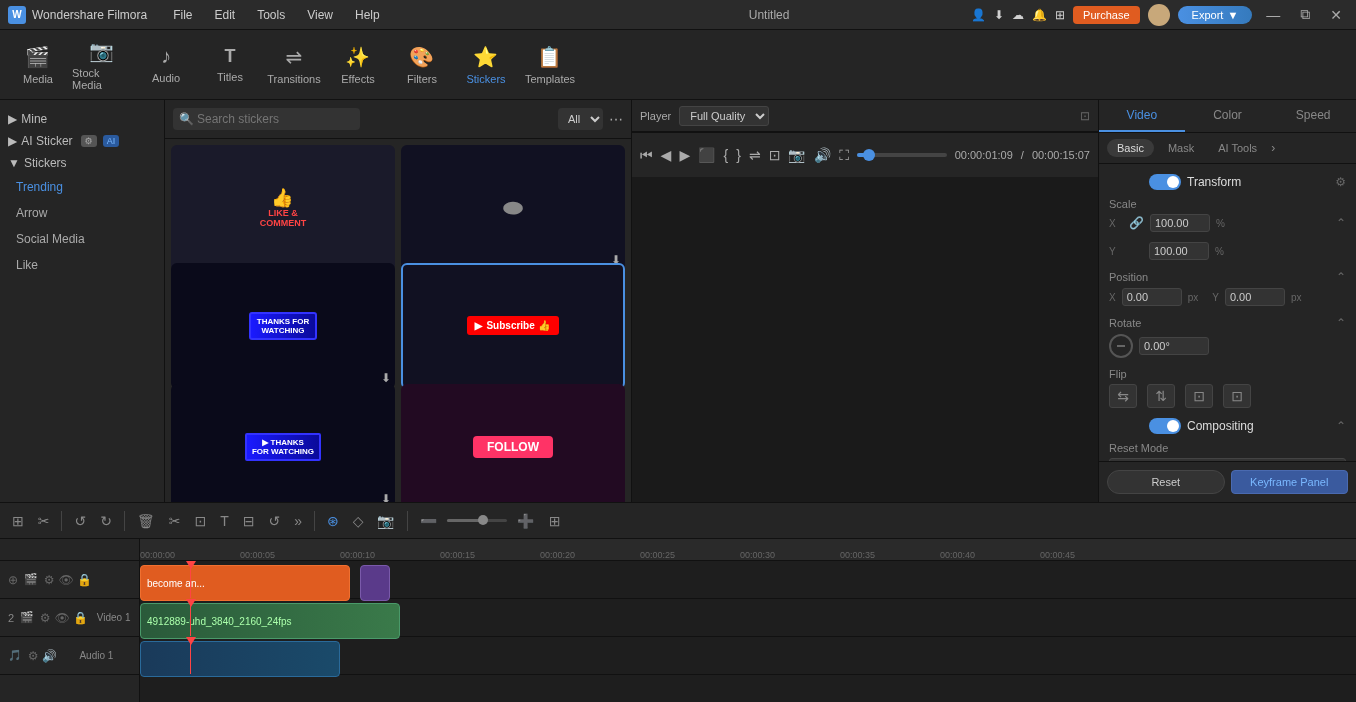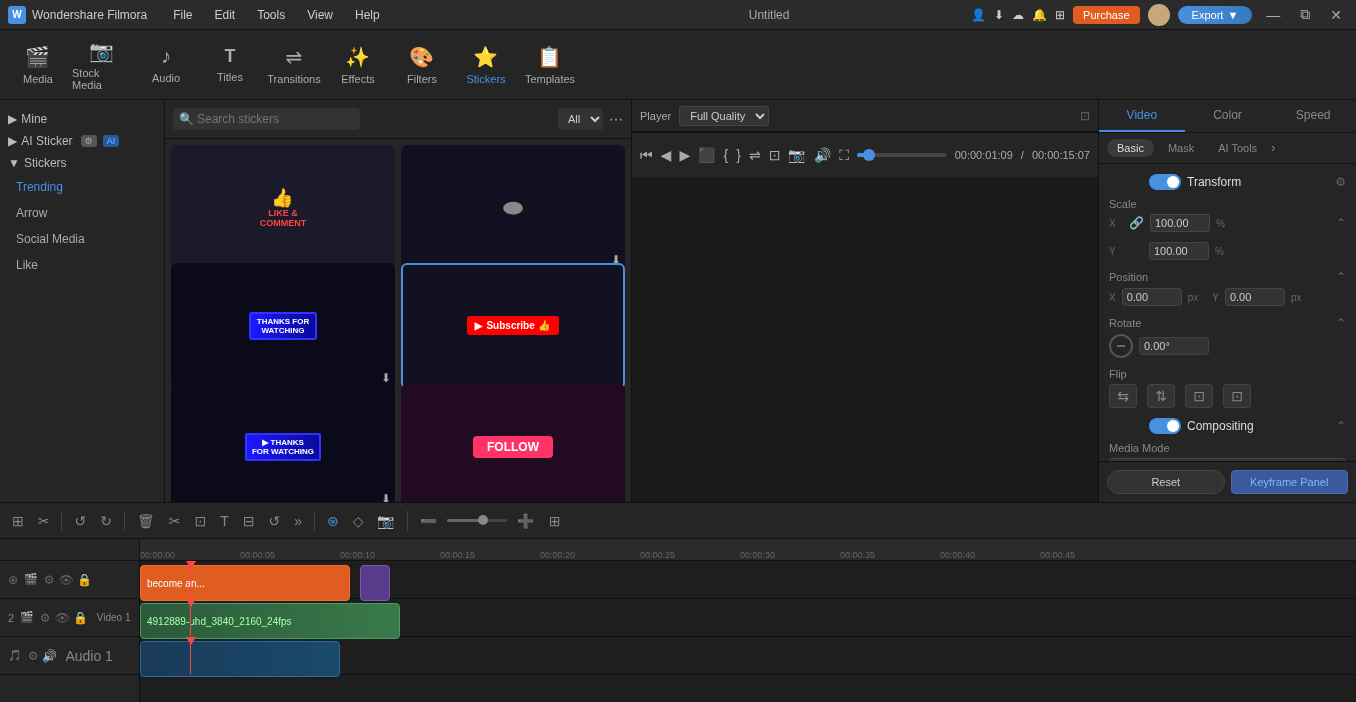--- a/index.html
+++ b/index.html
@@ -764,21 +764,21 @@
       </div>
 
       <div class="prop-row section-title">
         <div class="toggle-switch"></div>
         <span class="section-title-text">Compositing</span>
         <span style="margin-left:auto; color:#666; font-size:12px;">⌃</span>
       </div>
 
       <div style="margin-bottom:8px;">
         <div class="prop-row" style="margin-bottom:4px;">
-          <span class="prop-label">Media Mode</span>
+          <span class="prop-label">Reset Mode</span>
         </div>
         <select class="blend-select">
           <option>Normal</option>
           <option>Multiply</option>
           <option>Screen</option>
           <option>Overlay</option>
         </select>
       </div>
 
     </div>
@@ -844,21 +844,21 @@
         </div>
         <span style="font-size:10px;color:#888;margin-left:2px;">Video 1</span>
       </div>
 
       <div class="tl-track-label">
         <span style="font-size:11px;">🎵</span>
         <div class="tl-track-icons">
           <span class="tl-icon">⚙</span>
           <span class="tl-icon">🔊</span>
         </div>
-        <span style="font-size:14px;color:#888;margin-left:2px;">Audio 1</span>
+        <span style="font-size:10px;color:#888;margin-left:16px;">Audio 1</span>
       </div>
     </div>
 
     <div class="timeline-tracks">
 
       <div class="tl-ruler">
         <div class="tl-ruler-tick" style="left:0px;">00:00:00</div>
         <div class="tl-ruler-tick" style="left:100px;">00:00:05</div>
         <div class="tl-ruler-tick" style="left:200px;">00:00:10</div>
         <div class="tl-ruler-tick" style="left:300px;">00:00:15</div>

